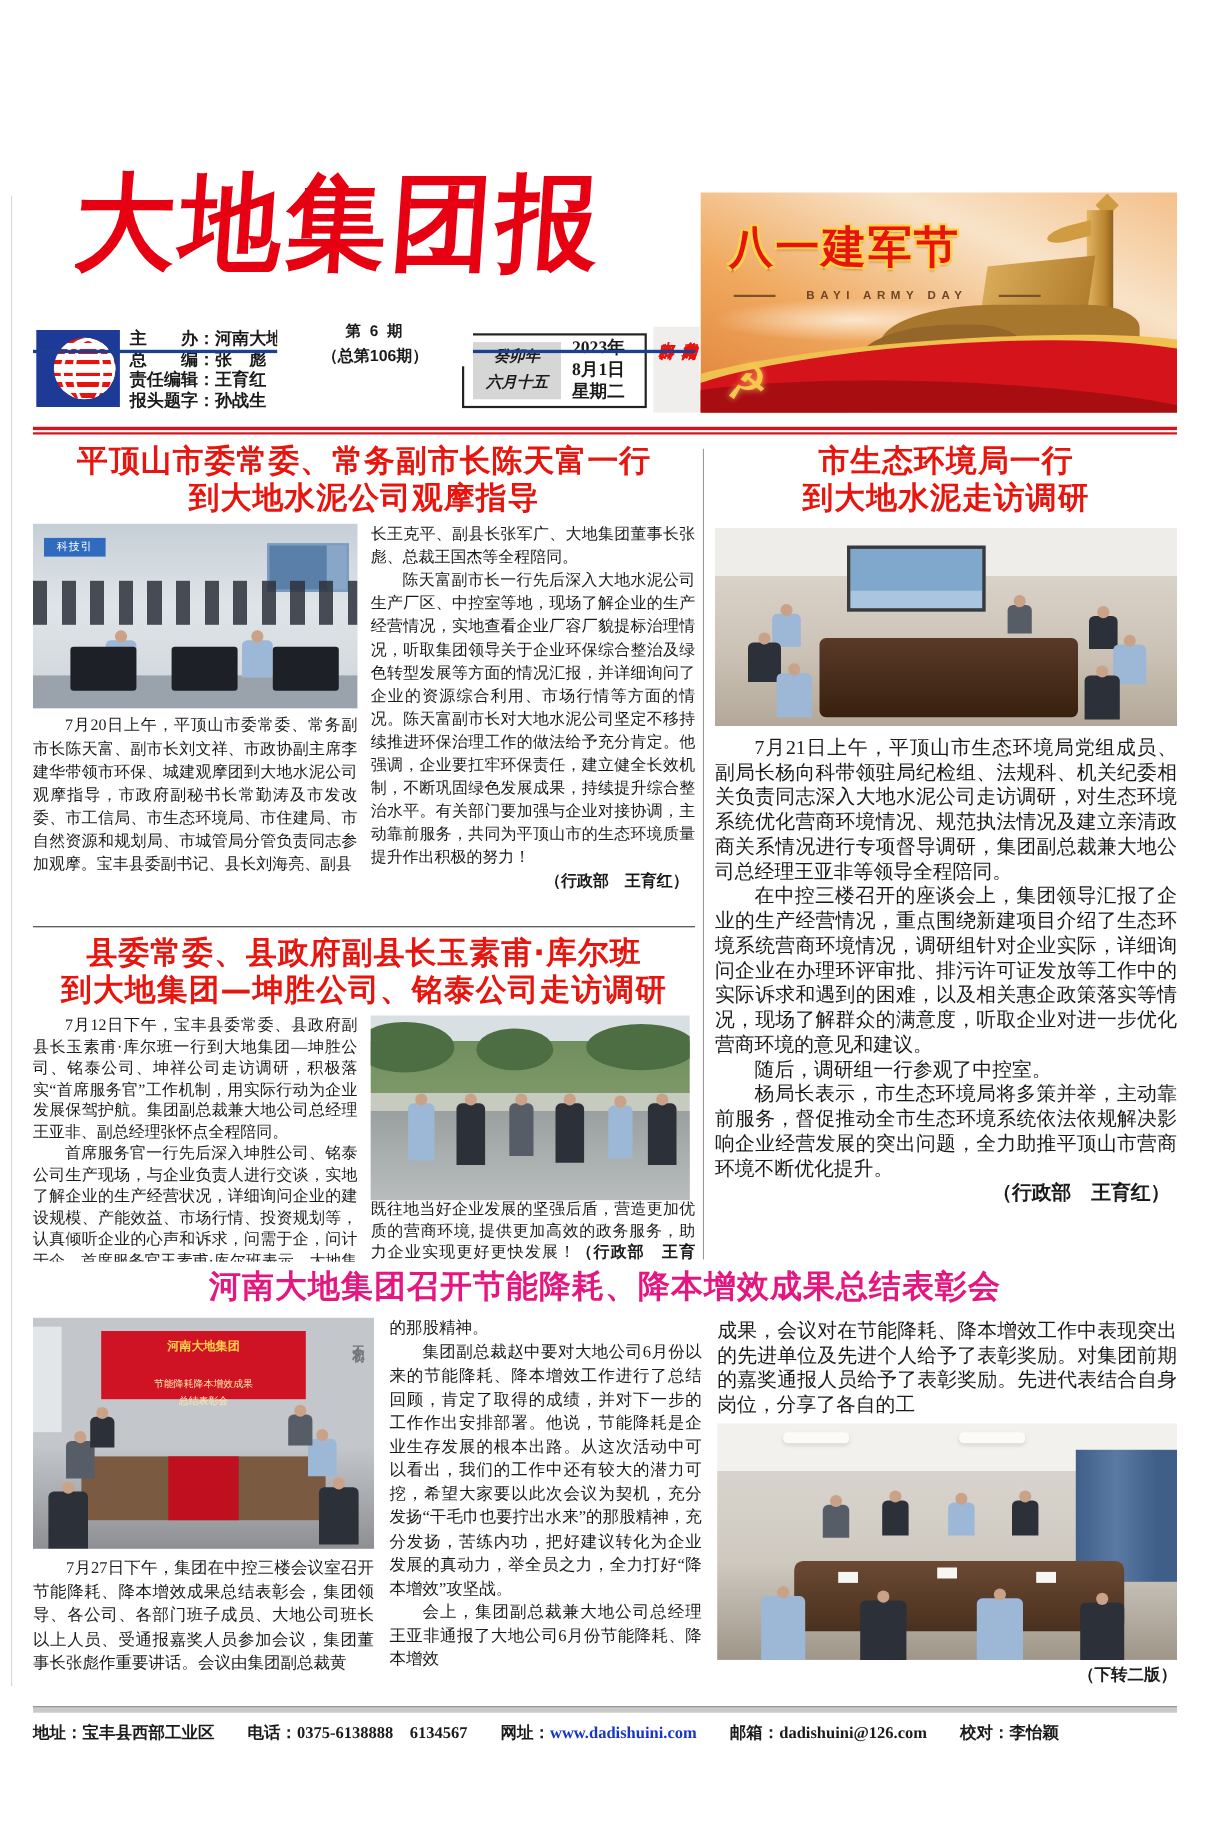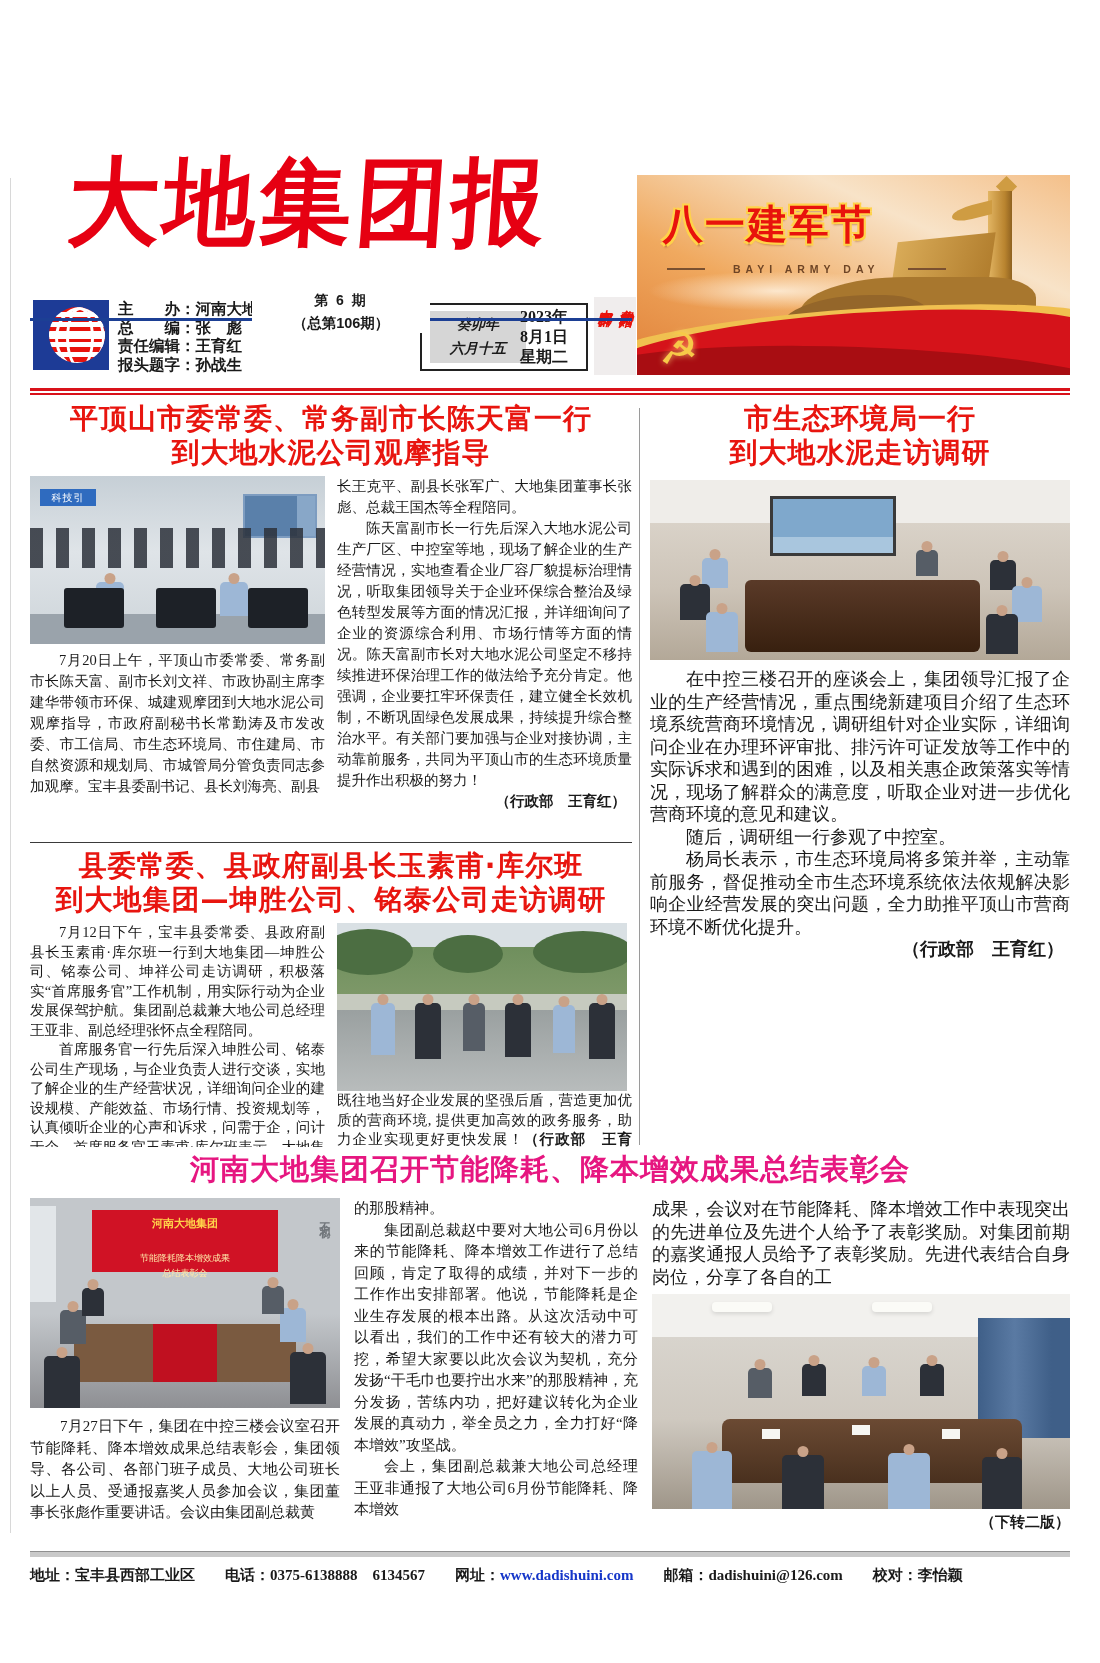--- a/index.html
+++ b/index.html
@@ -23,21 +23,21 @@
       background:repeating-linear-gradient(180deg,#e8130c 0 5px,#ffffff 5px 10px);}
   .meri{position:absolute;border:3px solid #fff;border-radius:50%;}
   .m1{left:17px;top:0;width:22px;height:56px;}
   .m2{left:6px;top:0;width:44px;height:56px;}
   .m3{position:absolute;left:0;top:24px;width:56px;height:8px;background:#fff;}
 
   .pubinfo{position:absolute;left:118px;top:300px;width:290px;font-size:15.5px;line-height:18.5px;font-weight:600;}
   .pubinfo div{white-space:nowrap;}
 
   .datebox{position:absolute;left:420px;top:303px;width:164px;height:64px;border:2px solid #222;background:#fff;}
-  .lunar{position:absolute;left:8px;top:6px;width:96px;height:52px;background:#d6d6d6;
+  .lunar{position:absolute;left:8px;top:6px;width:80px;height:52px;background:#d6d6d6;
       font-style:italic;font-weight:bold;font-size:14px;text-align:center;line-height:24px;padding-top:2px;box-sizing:border-box;}
   .greg{position:absolute;left:98px;top:2px;width:64px;font-weight:bold;font-size:16px;line-height:20px;}
 
   .notice{position:absolute;left:594px;top:297px;width:42px;height:78px;background:#f0eded;
       display:flex;flex-direction:row;justify-content:center;gap:2px;padding:2px;box-sizing:border-box;}
   .vcol{writing-mode:vertical-rl;text-orientation:upright;font-size:14px;font-weight:bold;font-style:italic;
       color:#e8130c;letter-spacing:1px;line-height:19px;}
 
   
   .banner{position:absolute;left:637px;top:175px;width:433px;height:200px;overflow:hidden;
@@ -297,20 +297,21 @@
       <div class="p2-table"></div>
       <div class="fig blue" style="left:52px;top:78px;width:26px;height:30px;"></div>
       <div class="fig" style="left:30px;top:104px;width:30px;height:36px;"></div>
       <div class="fig blue" style="left:56px;top:132px;width:32px;height:40px;"></div>
       <div class="fig" style="left:340px;top:80px;width:26px;height:30px;"></div>
       <div class="fig blue" style="left:362px;top:106px;width:30px;height:36px;"></div>
       <div class="fig" style="left:336px;top:134px;width:32px;height:40px;"></div>
       <div class="fig gray" style="left:266px;top:70px;width:22px;height:26px;"></div>
     </div>
 
+    <p class="ind">7月21日上午，平顶山市生态环境局党组成员、副局长杨向科带领驻局纪检组、法规科、机关纪委相关负责同志深入大地水泥公司走访调研，对生态环境系统优化营商环境情况、规范执法情况及建立亲清政商关系情况进行专项督导调研，集团副总裁兼大地公司总经理王亚非等领导全程陪同。</p>
     <p class="ind">在中控三楼召开的座谈会上，集团领导汇报了企业的生产经营情况，重点围绕新建项目介绍了生态环境系统营商环境情况，调研组针对企业实际，详细询问企业在办理环评审批、排污许可证发放等工作中的实际诉求和遇到的困难，以及相关惠企政策落实等情况，现场了解群众的满意度，听取企业对进一步优化营商环境的意见和建议。</p>
     <p class="ind">随后，调研组一行参观了中控室。</p>
     <p class="ind">杨局长表示，市生态环境局将多策并举，主动靠前服务，督促推动全市生态环境系统依法依规解决影响企业经营发展的突出问题，全力助推平顶山市营商环境不断优化提升。</p>
     <p class="byline">（行政部　王育红）</p>
   </div>
 
   <div class="a3">
     <h2 class="hl hl-pink">河南大地集团召开节能降耗、降本增效成果总结表彰会</h2>
     <div class="a3-cols">
 

